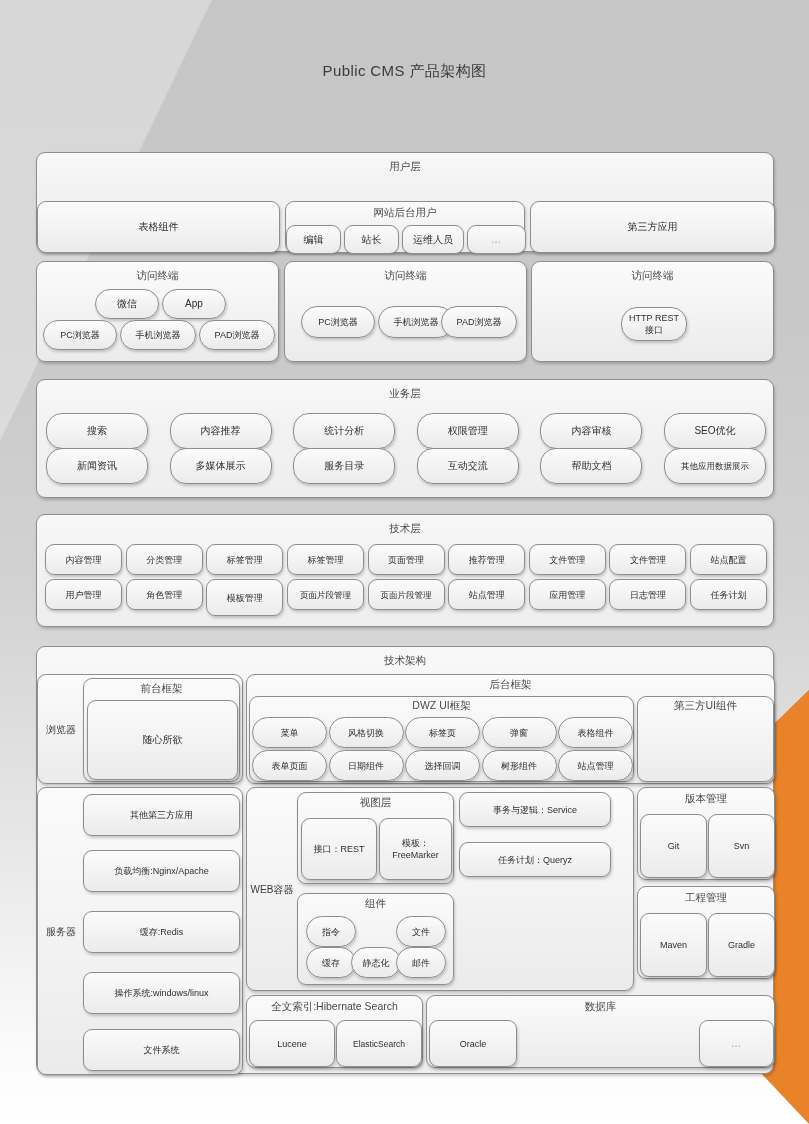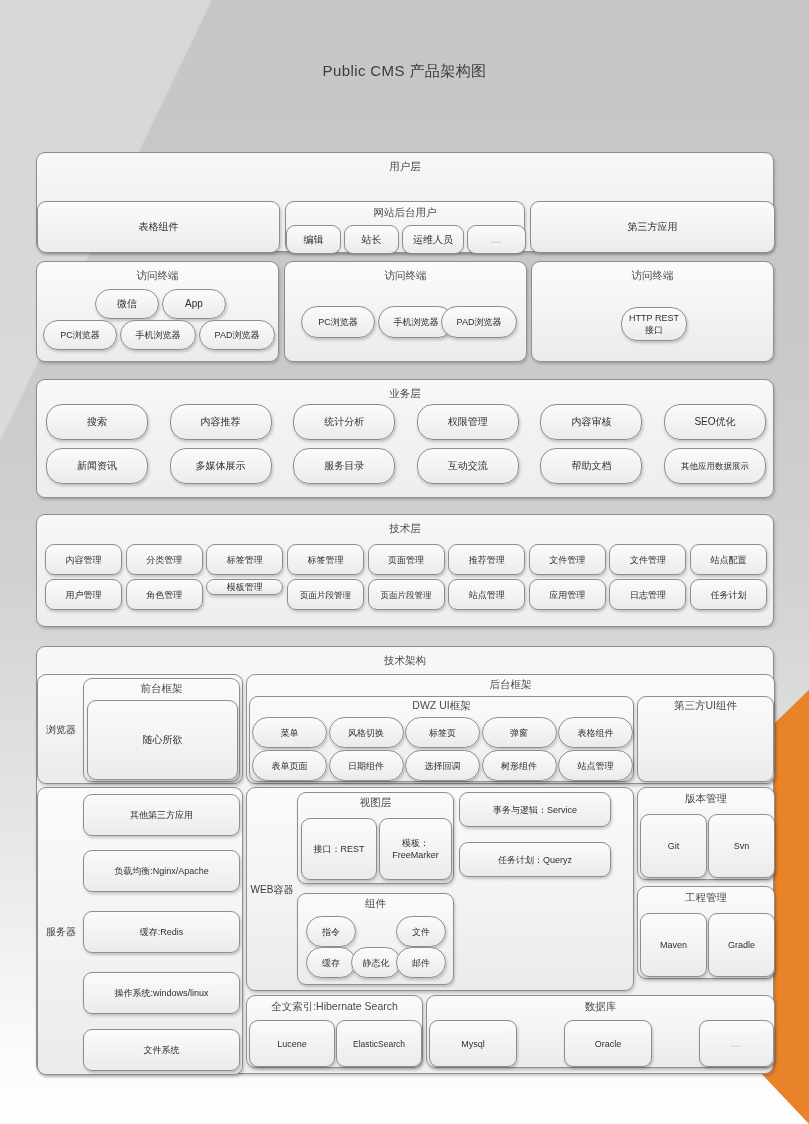--- a/index.html
+++ b/index.html
@@ -139,21 +139,21 @@
     <div class="bx pill" style="position:absolute;left:89px;top:45px;width:66px;height:34px;">
       <div class="lbl sm" style="flex-direction:column;">
         <span>HTTP REST</span>
         <span>接口</span>
       </div>
     </div>
   </div>
 
   <div class="sec bx outer" style="left:36px;top:379px;width:738px;height:119px;">
     <div class="hdr">业务层</div>
-    <div class="row" style="position:absolute;left:9px;top:24px;width:720px;justify-content:space-between;">
+    <div class="row" style="position:absolute;left:9px;top:33px;width:720px;justify-content:space-between;">
       <div class="bx pill" style="width:102px;height:36px;">
           <div class="lbl">搜索</div>
         </div>
       <div class="bx pill" style="width:102px;height:36px;">
           <div class="lbl">内容推荐</div>
         </div>
       <div class="bx pill" style="width:102px;height:36px;">
           <div class="lbl">统计分析</div>
         </div>
       <div class="bx pill" style="width:102px;height:36px;">
@@ -219,21 +219,21 @@
           <div class="lbl sm">站点配置</div>
         </div>
     </div>
     <div class="row" style="position:absolute;left:8px;top:64px;width:722px;justify-content:space-between;">
       <div class="bx" style="width:77px;height:31px;">
           <div class="lbl sm">用户管理</div>
         </div>
       <div class="bx" style="width:77px;height:31px;">
           <div class="lbl sm">角色管理</div>
         </div>
-      <div class="bx" style="width:77px;height:16px;">
+      <div class="bx" style="width:77px;height:37px;">
           <div class="lbl sm">模板管理</div>
         </div>
       <div class="bx" style="width:77px;height:31px;">
           <div class="lbl xs">页面片段管理</div>
         </div>
       <div class="bx" style="width:77px;height:31px;">
           <div class="lbl xs">页面片段管理</div>
         </div>
       <div class="bx" style="width:77px;height:31px;">
           <div class="lbl sm">站点管理</div>
@@ -399,23 +399,20 @@
       </div>
       <div class="bx" style="position:absolute;left:89px;top:24px;width:86px;height:47px;">
         <div class="lbl xs">ElasticSearch</div>
       </div>
     </div>
 
     <div class="bx" style="position:absolute;left:389px;top:348px;width:349px;height:73px;">
       <div class="hdr" style="padding-top:4px;">数据库</div>
       <div class="row" style="position:absolute;left:2px;top:24px;width:345px;justify-content:space-between;">
         <div class="bx" style="width:88px;height:47px;">
-            <div class="lbl sm">Mysql</div>
-          </div>
-        <div class="bx" style="width:88px;height:47px;">
             <div class="lbl sm">Oracle</div>
           </div>
         <div class="bx" style="width:75px;height:47px;">
             <div class="lbl dots">…</div>
           </div>
       </div>
     </div>
 
   </div>
 </div>

